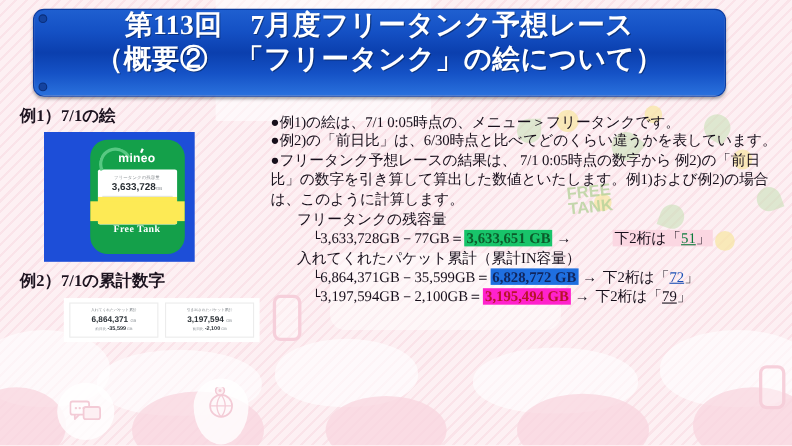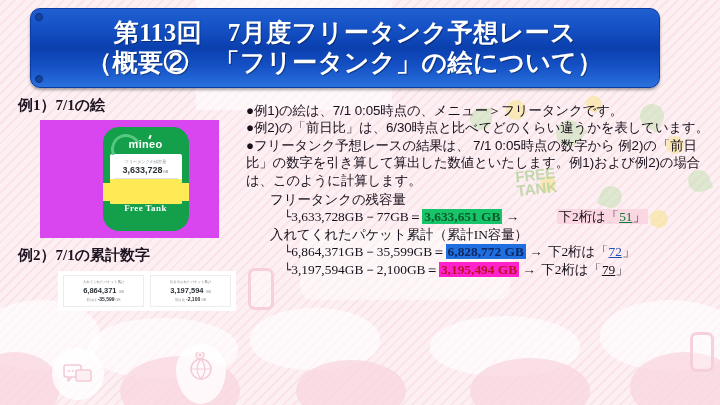--- a/index.html
+++ b/index.html
@@ -89,21 +89,21 @@
   
   .banner {
     position: absolute;
     left: 30px; top: 8px;
     width: 630px; height: 80px;
     border-radius: 10px;
     background: linear-gradient(180deg,#1f5fd0 0%, #1450c4 26%, #0b3fae 50%, #1552c6 74%, #2a71dd 100%);
     box-shadow: 0 2px 3px rgba(0,0,0,0.35);
     border: 1px solid #0a3ba0;
     display: flex; flex-direction: column;
-    align-items: center; justify-content: center;
+    align-items: center; 
   }
   .banner-line {
     color: #ffffff;
     font-family: "Liberation Serif", serif;
     font-weight: bold;
     font-size: 25px;
     letter-spacing: 0.5px;
     line-height: 1.22;
     white-space: nowrap;
     text-shadow: 1px 1px 0 rgba(0,0,0,0.35);
@@ -125,22 +125,22 @@
     font-weight: bold;
     font-size: 15px;
     color: #1d1420;
     white-space: nowrap;
     margin-left: 4px;
   }
 
   
   .ft-shot {
     margin: 5px 0 0 26px;
-    width: 179px; height: 118px;
-    background: #d946ef;
+    width: 137px; height: 118px;
+    background: #1d4ed8;
     display: flex; align-items: center; justify-content: center; padding-left: 32px;
   }
   .ft-card {
     position: relative;
     width: 86px; height: 104px;
     border-radius: 16px;
     background: #14a04a;
     overflow: hidden;
     display: flex; flex-direction: column; align-items: center;
   }
@@ -264,21 +264,21 @@
   }
   .stat-delta b { color: #2b3136; font-size: 5px; }
 
   
   .right-col {
     position: absolute;
     left: 246px; top: 102px; width: 470px;
   }
   .para {
     color: #170f1b;
-    font-family: Liberation Sans, sans-serif;
+    font-family: Liberation Serif, serif;
     font-size: 13.4px;
     line-height: 1.30;
     letter-spacing: -0.1px;
     text-indent: 0;
   }
 
   
   .calc { margin-top: 2px; }
   .calc-title {
     color: #170f1b;

